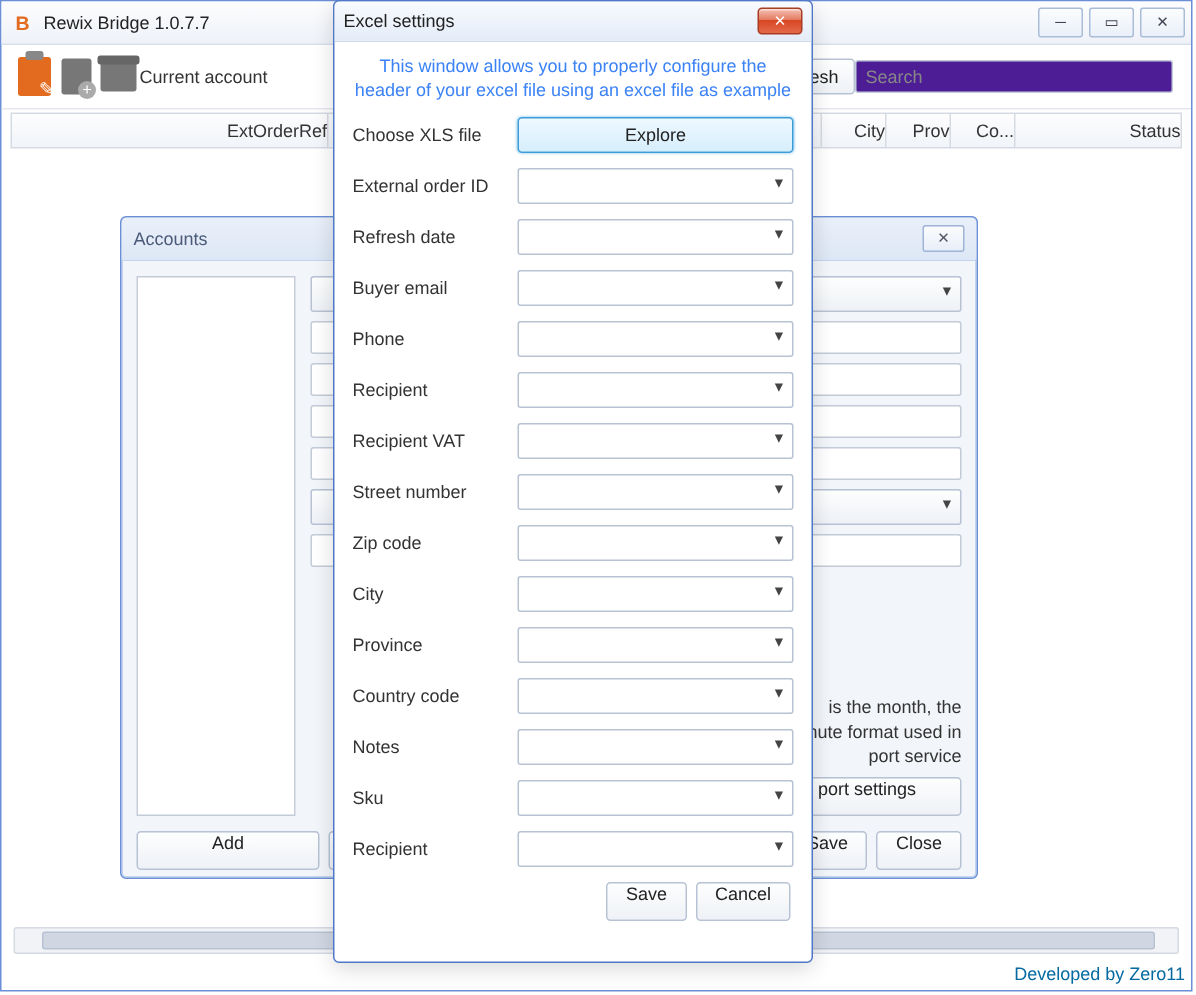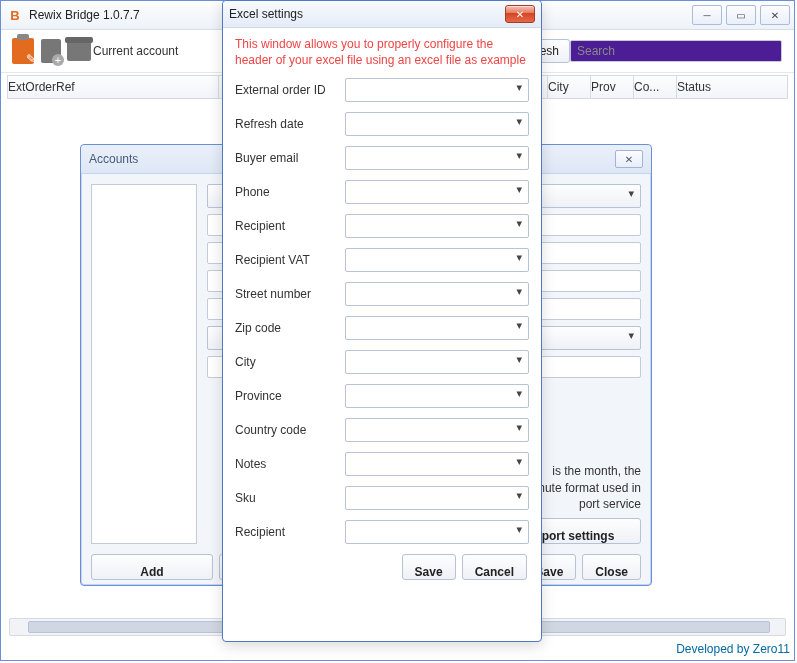--- a/index.html
+++ b/index.html
@@ -128,21 +128,21 @@
   
   .grid-header {
     display: flex;
     height: 22px;
     border: 1px solid #d6dbe3;
     margin: 2px 6px 0 6px;
     background: linear-gradient(#fdfdfe, #f1f4f9);
   }
   .gh-cell {
     border-right: 1px solid #d6dbe3;
-    display: flex; align-items: center; justify-content: flex-start;
+    display: flex; align-items: center; justify-content: flex-end;
     font-size: 12px;
     color: #333;
   }
   
   .accounts-win {
     position: absolute;
     left: 80px; top: 144px;
     width: 570px; height: 440px;
     border: 1px solid #6a8fd6;
     border-radius: 4px;
@@ -209,23 +209,22 @@
     display: flex;
     padding: 0 10px 10px 10px;
     gap: 6px;
   }
   .btn {
     height: 24px;
     padding: 0 12px;
     border: 1px solid #b7c2d4;
     border-radius: 3px;
     background: linear-gradient(#fdfefe, #eef1f6);
-    display: flex; align-items: flex-end; justify-content: center;
+    display: flex; align-items: flex-start; justify-content: center;
     font-size: 12px;
-    font-weight: bold;
   }
   
   .dialog {
     position: absolute;
     left: 222px; top: 0;
     width: 318px; height: 640px;
     border: 1px solid #4f78c8;
     border-radius: 4px;
     background: #fff;
     box-shadow: 0 4px 14px rgba(0,0,0,0.15);
@@ -245,22 +244,22 @@
     border: 1px solid #a73c24;
     border-radius: 3px;
     display: flex; align-items: center; justify-content: center;
     color: #fff; font-size: 10px;
     box-shadow: inset 0 1px 0 rgba(255,255,255,0.5);
   }
   .dialog-body {
     padding: 8px 12px 10px 12px;
   }
   .dlg-desc {
-    text-align: left;
-    color: #ef4444;
+    text-align: center;
+    color: #3b82f6;
     margin-bottom: 10px;
     line-height: 1.35;
   }
   .form-row {
     display: flex;
     align-items: center;
     margin-bottom: 10px;
     gap: 8px;
   }
   .form-label {
@@ -436,20 +435,26 @@
 
 <div class="dialog">
   <div class="dialog-title">
     <span>Excel settings</span>
     <div style="flex:1"></div>
     <div class="dlg-close">✕</div>
   </div>
   <div class="dialog-body">
     <div class="dlg-desc">This window allows you to properly configure the header of your excel file using an excel file as example</div>
 
+    <div class="form-row">
+      <div class="form-label">Choose XLS file</div>
+      <div class="explore-btn">
+          <span>Explore</span>
+        </div>
+    </div>
 
     <div id="field-rows">
         <div class="form-row">
           <div class="form-label">External order ID</div>
           <div class="form-select"></div>
         </div>
         <div class="form-row">
           <div class="form-label">Refresh date</div>
           <div class="form-select"></div>
         </div>

